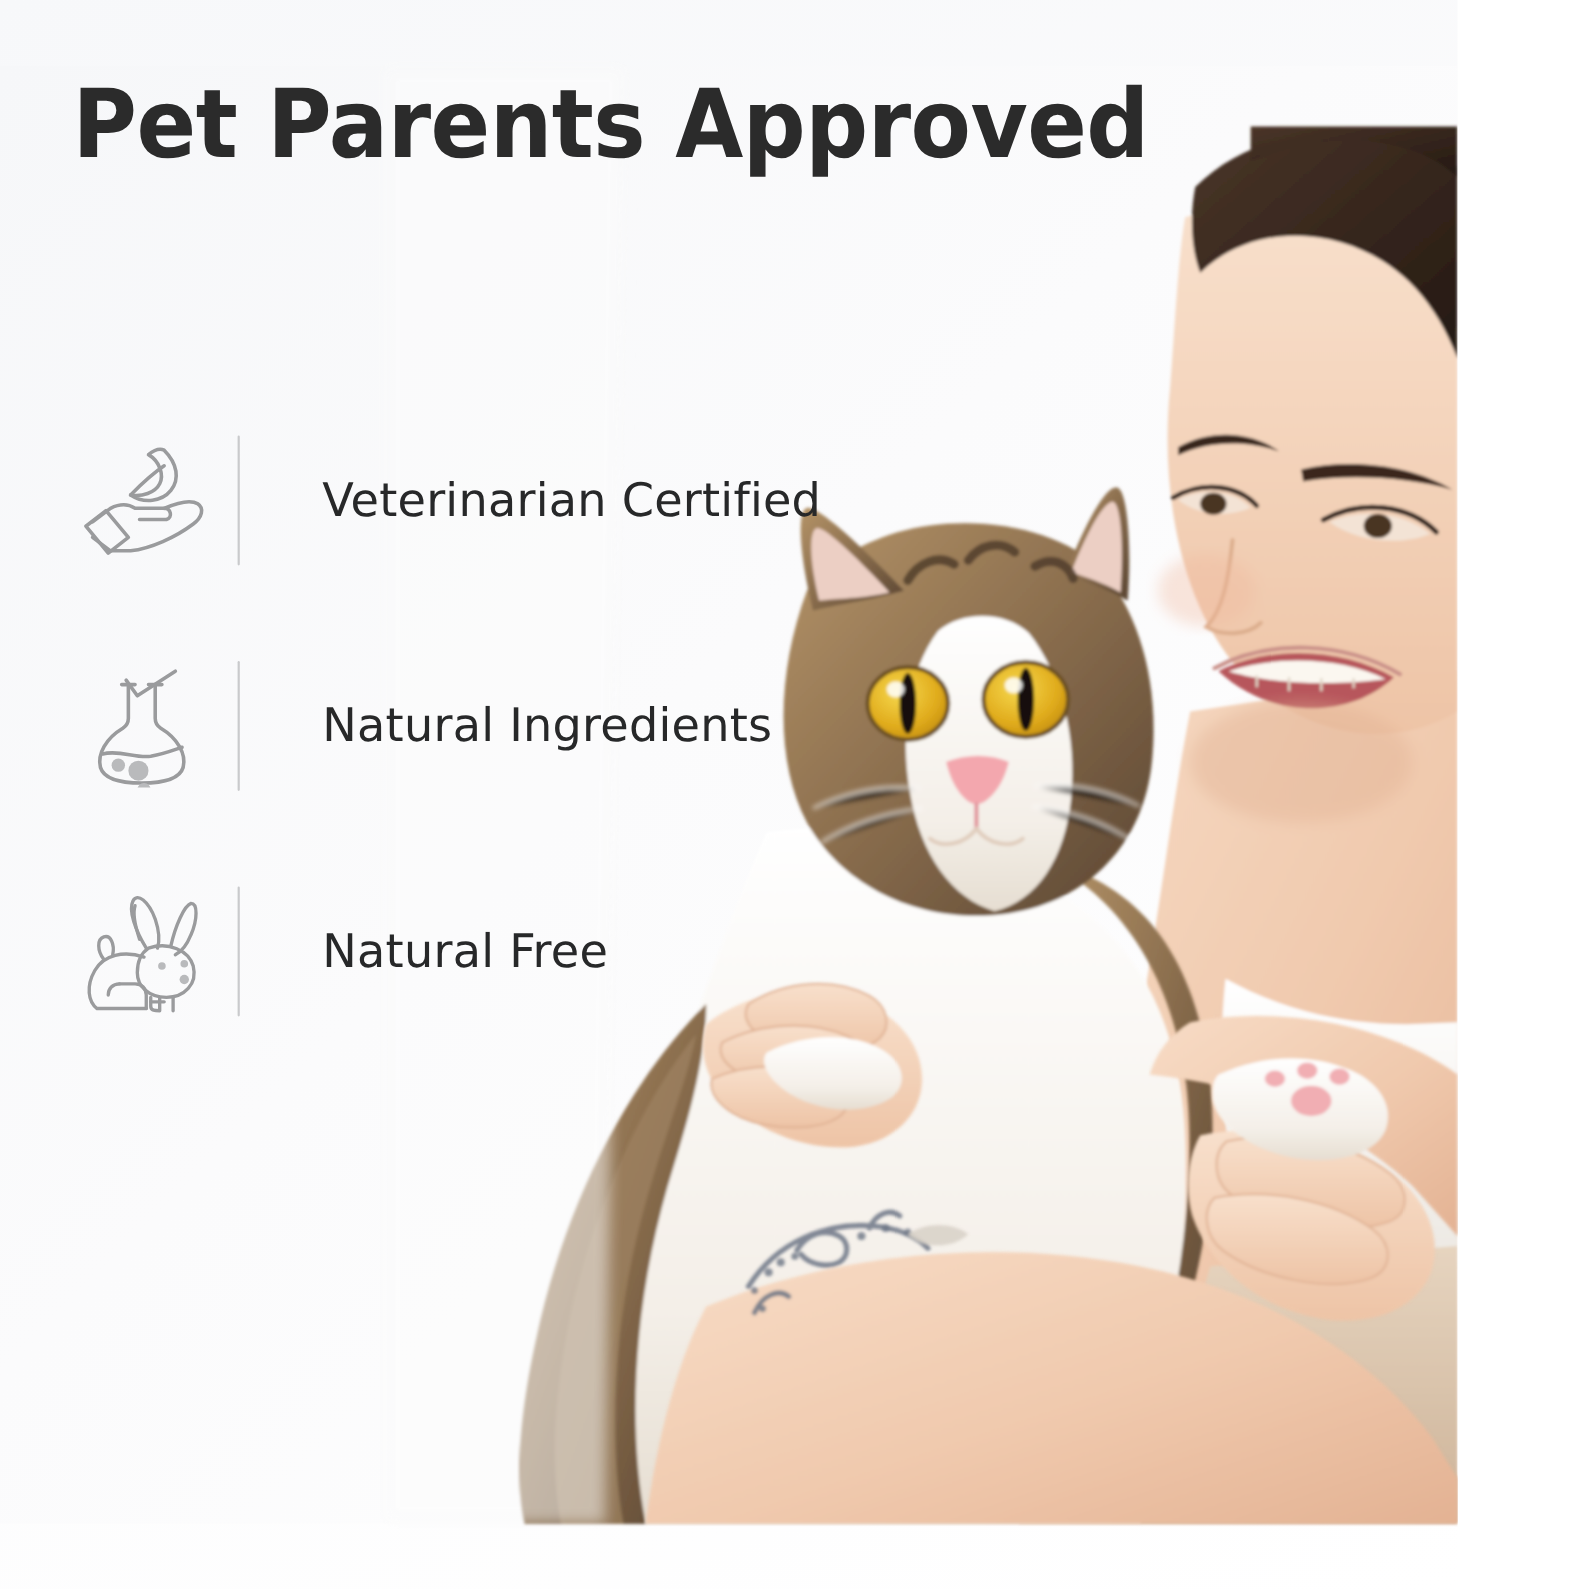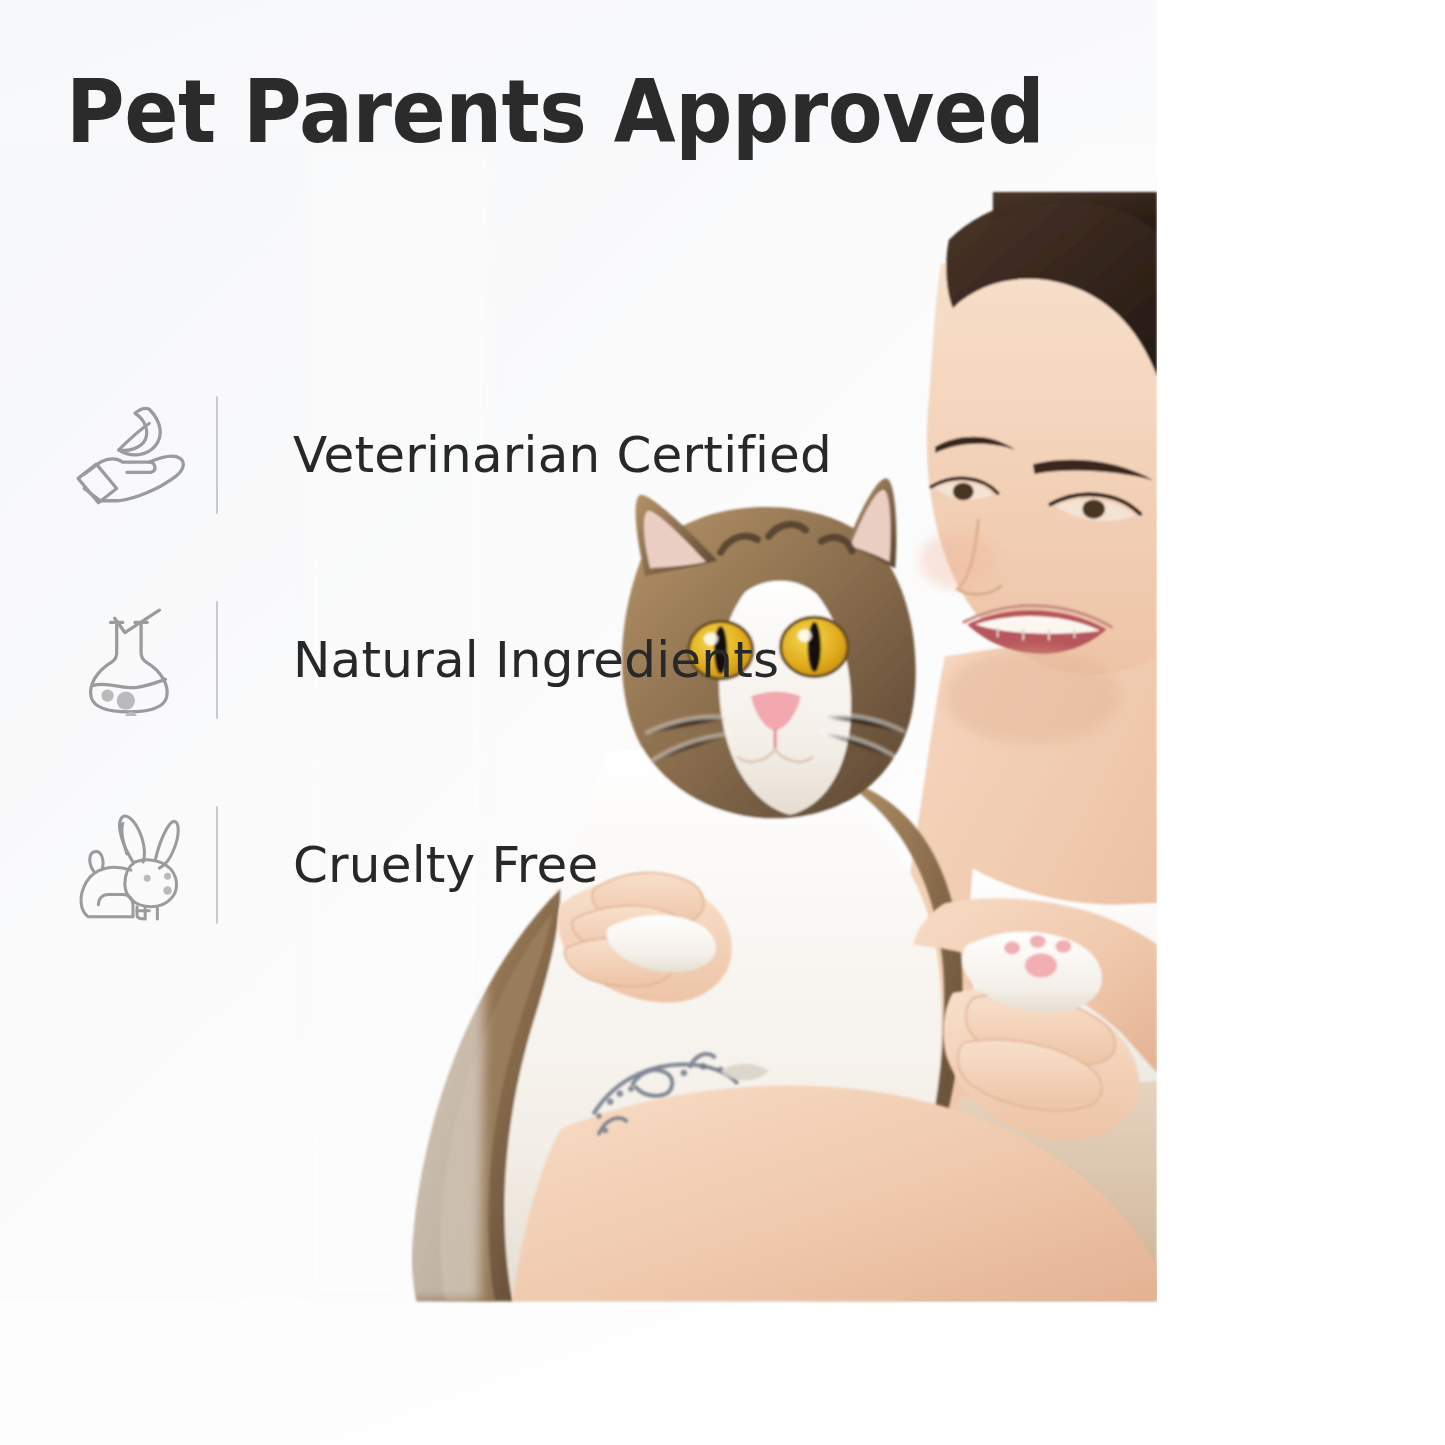--- a/index.html
+++ b/index.html
@@ -2,21 +2,21 @@
 <html><head>
 <meta charset="utf-8">
 <style>
   html, body {
     margin: 0;
     padding: 0;
     background: #ffffff;
   }
   #canvas {
     position: relative;
-    width: 1157px;
+    width: 1325px;
     height: 1445px;
     overflow: hidden;
     background:
       linear-gradient(160deg, #f7f8fa 0%, #fbfbfc 40%, #ffffff 100%);
     font-family: "Liberation Sans", sans-serif;
   }
 
   
   #photo {
     position: absolute;
@@ -72,21 +72,21 @@
     width: 2px;
     height: 118px;
     margin-left: 6px;
     margin-right: 0;
     background: #c9cacc;
     border-radius: 1px;
   }
   .feature-label {
     margin-left: 75px;
     font-family: "DejaVu Sans", sans-serif;
-    font-size: 50px;
+    font-size: 42px;
     font-weight: 400;
     color: #272829;
     letter-spacing: 0.2px;
     white-space: nowrap;
   }
 </style>
 </head>
 <body>
 
 <div id="canvas">
@@ -386,17 +386,17 @@
 
           <path d="M70 96 L70 108 M82 96 L82 108 M62 96 L62 104 C62 108 66 108 70 108"></path>
           <path d="M62 100 L74 100"></path>
 
           <circle cx="72" cy="68" r="3.4" fill="#b9babc" stroke="none"></circle>
           <circle cx="92" cy="66" r="3.4" fill="#b9babc" stroke="none"></circle>
           <circle cx="92" cy="80" r="4.2" fill="#b9babc" stroke="none"></circle>
         </svg>
       </div>
       <div class="feature-divider"></div>
-      <div class="feature-label">Cruelty Free</div>
+      <div class="feature-label">Natural Free</div>
     </div>
 
   </div>
 </div>
 
 </body></html>

